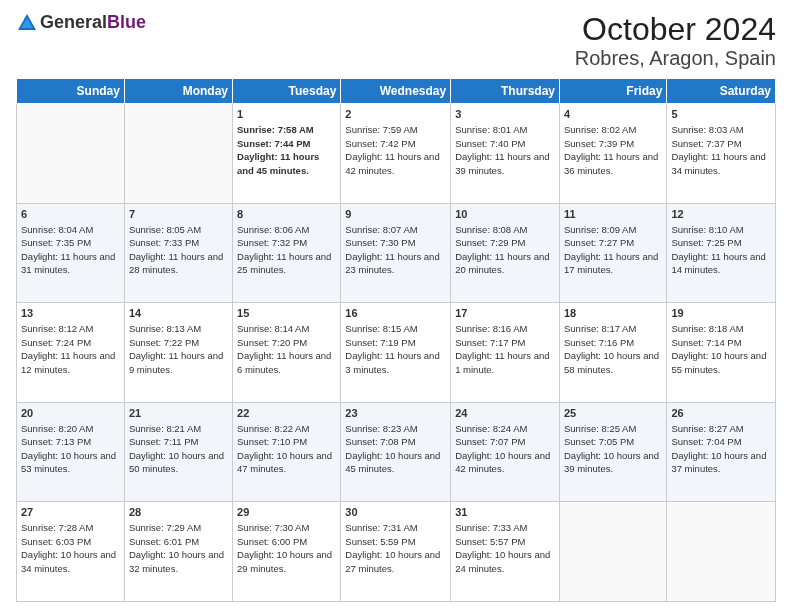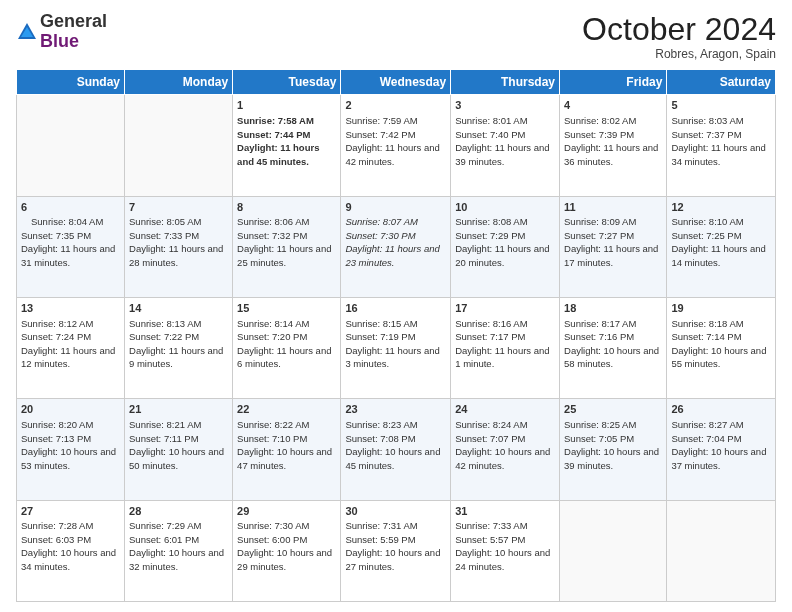--- a/index.html
+++ b/index.html
@@ -22,22 +22,23 @@
       justify-content: space-between;
       align-items: flex-start;
       margin-bottom: 8px;
     }
     .logo {
       display: flex;
       align-items: center;
     }
     .logo-text {
       display: flex;
-      flex-direction: column;
+      flex-direction: row;
       line-height: 1.1;
+      align-items: flex-end;
     }
     .logo-general {
       font-size: 18px;
       font-weight: bold;
       color: #333;
     }
     .logo-blue {
       font-size: 18px;
       font-weight: bold;
       color: #701a75;
@@ -50,21 +51,21 @@
     .title-block {
       text-align: right;
     }
     .title-month {
       font-size: 32px;
       font-weight: normal;
       color: #222;
       line-height: 1.1;
     }
     .title-location {
-      font-size: 12px;
+      font-size: 20px;
       color: #444;
     }
     .calendar {
       flex: 1;
       border-collapse: collapse;
       width: 100%;
       font-size: 10px;
     }
     .calendar th {
       background: #2278c8;
@@ -151,30 +152,30 @@
 Sunset: 7:40 PM
 Daylight: 11 hours and 39 minutes.</span></td>
           <td><span class="day-num">4</span><span class="day-info" style="white-space: pre-line;">Sunrise: 8:02 AM
 Sunset: 7:39 PM
 Daylight: 11 hours and 36 minutes.</span></td>
           <td><span class="day-num">5</span><span class="day-info" style="white-space: pre-line;">Sunrise: 8:03 AM
 Sunset: 7:37 PM
 Daylight: 11 hours and 34 minutes.</span></td>
         </tr>
         <tr>
-          <td><span class="day-num">6</span><span class="day-info" style="white-space: pre-line; margin-left: 10px;">Sunrise: 8:04 AM
+          <td><span class="day-num">6</span><span class="day-info" style="white-space: pre-line;">Sunrise: 8:04 AM
 Sunset: 7:35 PM
 Daylight: 11 hours and 31 minutes.</span></td>
           <td><span class="day-num">7</span><span class="day-info" style="white-space: pre-line;">Sunrise: 8:05 AM
 Sunset: 7:33 PM
 Daylight: 11 hours and 28 minutes.</span></td>
           <td><span class="day-num">8</span><span class="day-info" style="white-space: pre-line;">Sunrise: 8:06 AM
 Sunset: 7:32 PM
 Daylight: 11 hours and 25 minutes.</span></td>
-          <td><span class="day-num">9</span><span class="day-info" style="white-space: pre-line; font-style: italic;">Sunrise: 8:07 AM
+          <td><span class="day-num">9</span><span class="day-info" style="white-space: pre-line;">Sunrise: 8:07 AM
 Sunset: 7:30 PM
 Daylight: 11 hours and 23 minutes.</span></td>
           <td><span class="day-num">10</span><span class="day-info" style="white-space: pre-line;">Sunrise: 8:08 AM
 Sunset: 7:29 PM
 Daylight: 11 hours and 20 minutes.</span></td>
           <td><span class="day-num">11</span><span class="day-info" style="white-space: pre-line;">Sunrise: 8:09 AM
 Sunset: 7:27 PM
 Daylight: 11 hours and 17 minutes.</span></td>
           <td><span class="day-num">12</span><span class="day-info" style="white-space: pre-line;">Sunrise: 8:10 AM
 Sunset: 7:25 PM

